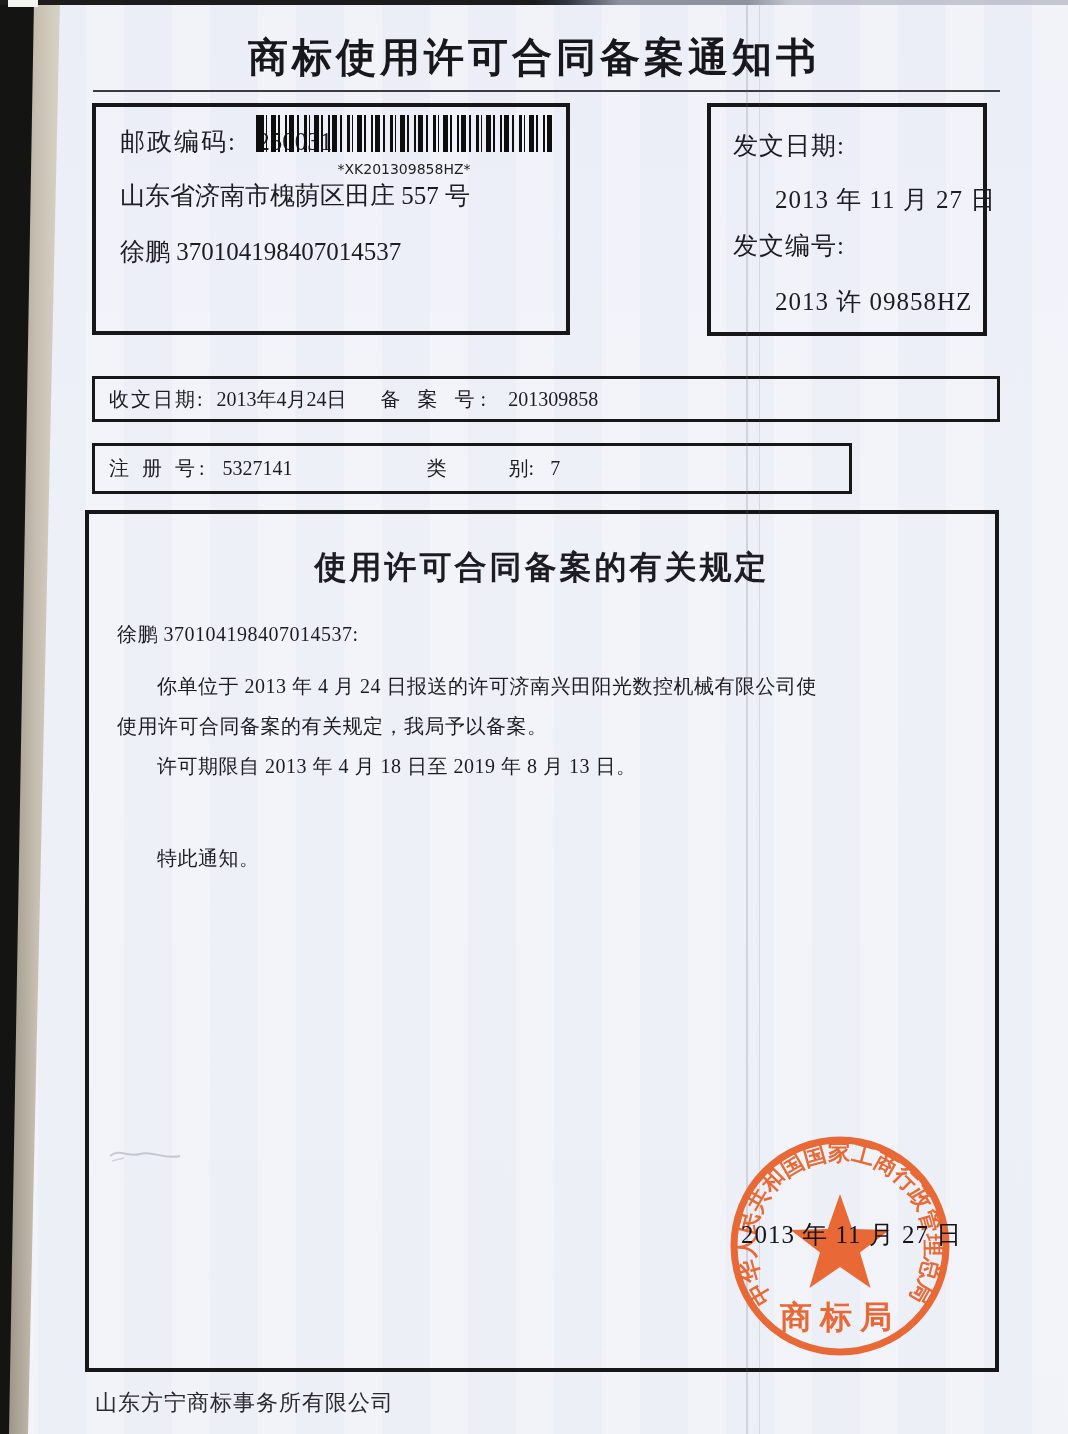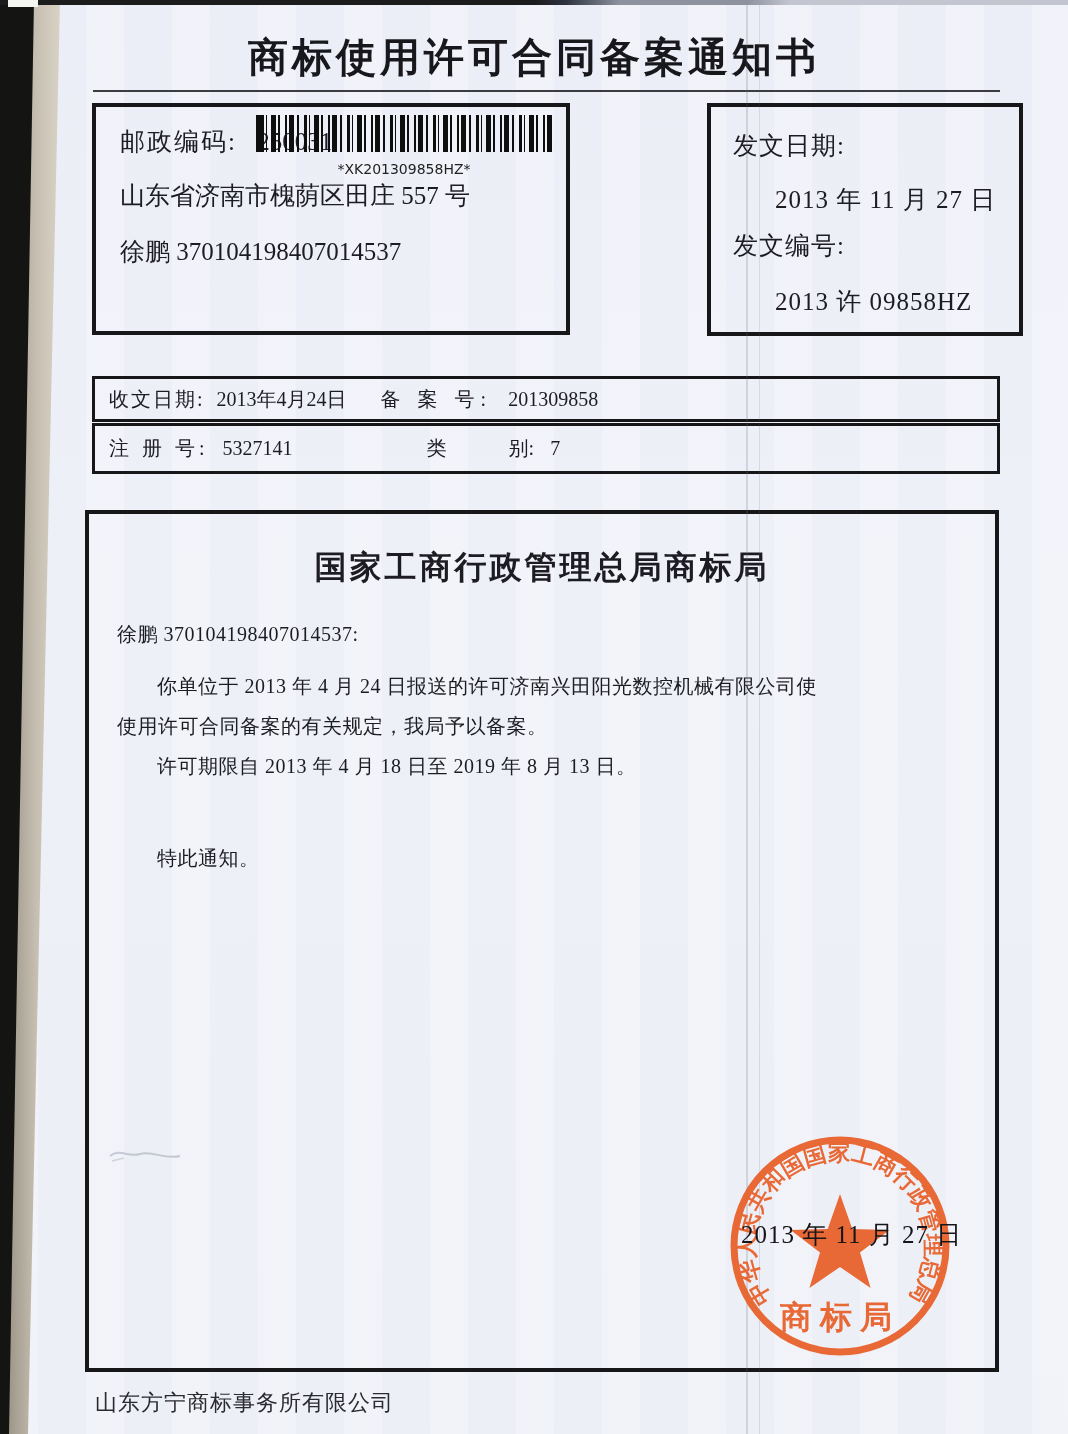--- a/index.html
+++ b/index.html
@@ -21,23 +21,23 @@
   .edge-top-notch{position:absolute;left:8px;top:0;width:30px;height:7px;background:#f4f4f0;z-index:8;}
   .fold-a{position:absolute;left:746px;top:0;width:2px;height:100%;background:rgba(95,100,112,.20);z-index:1;}
   .fold-b{position:absolute;left:759px;top:0;width:1px;height:100%;background:rgba(95,100,112,.16);z-index:1;}
   
   .doc-title{position:absolute;left:0;top:30px;width:100%;text-align:center;
              font-size:40px;font-weight:bold;letter-spacing:4px;color:#17171c;}
   .title-rule{position:absolute;left:93px;top:90px;width:907px;height:2px;background:#3c3c40;}
   
   .bx{position:absolute;border:4px solid #17171a;box-sizing:border-box;}
   #address-box{left:92px;top:103px;width:478px;height:232px;}
-  #dispatch-box{left:707px;top:103px;width:316px;height:233px;}
+  #dispatch-box{left:707px;top:103px;width:280px;height:233px;}
   #row1-box{left:92px;top:376px;width:908px;height:46px;border-width:3px;}
-  #row2-box{left:92px;top:423px;width:908px;height:51px;border-width:3px;text-align:center;}
+  #row2-box{left:92px;top:443px;width:760px;height:51px;border-width:3px;text-align:center;}
   #main-box{left:85px;top:510px;width:914px;height:862px;}
   
   .abx-line{position:absolute;left:24px;font-size:25px;white-space:nowrap;}
   .postal{top:18px;}
   .addr{top:72px;}
   .recipient{top:128px;}
   .lbl-sp{letter-spacing:2px;}
   #barcode-wrap{position:absolute;right:14px;top:8px;width:296px;text-align:center;}
   #barcode{height:37px;width:100%;border-left:5px solid #0e0e0e;border-right:5px solid #0e0e0e;box-sizing:border-box;
     background:repeating-linear-gradient(90deg,
@@ -120,21 +120,21 @@
     <div class="rrow">
       <span class="lbl-sp" style="letter-spacing:4px;">注 册 号:</span>
       <span style="margin-left:14px;">5327141</span>
       <span style="margin-left:134px;">类</span>
       <span style="margin-left:62px;">别:</span>
       <span style="margin-left:16px;">7</span>
     </div>
   </div>
 
   <div class="bx" id="main-box">
-    <div id="notice-title">国家工商行政管理总局商标局</div>
+    <div id="notice-title">使用许可合同备案的有关规定</div>
     <div id="notice-body">
       <div class="nline">徐鹏 370104198407014537:</div>
       <div class="nline gap indent">你单位于 2013 年 4 月 24 日报送的许可济南兴田阳光数控机械有限公司使</div>
       <div class="nline">使用许可合同备案的有关规定，我局予以备案。</div>
       <div class="nline indent">许可期限自 2013 年 4 月 18 日至 2019 年 8 月 13 日。</div>
       <div class="nline indent notice-final">特此通知。</div>
     </div>
   </div>
 
   <svg id="stamp" viewBox="-128 -128 256 256">

